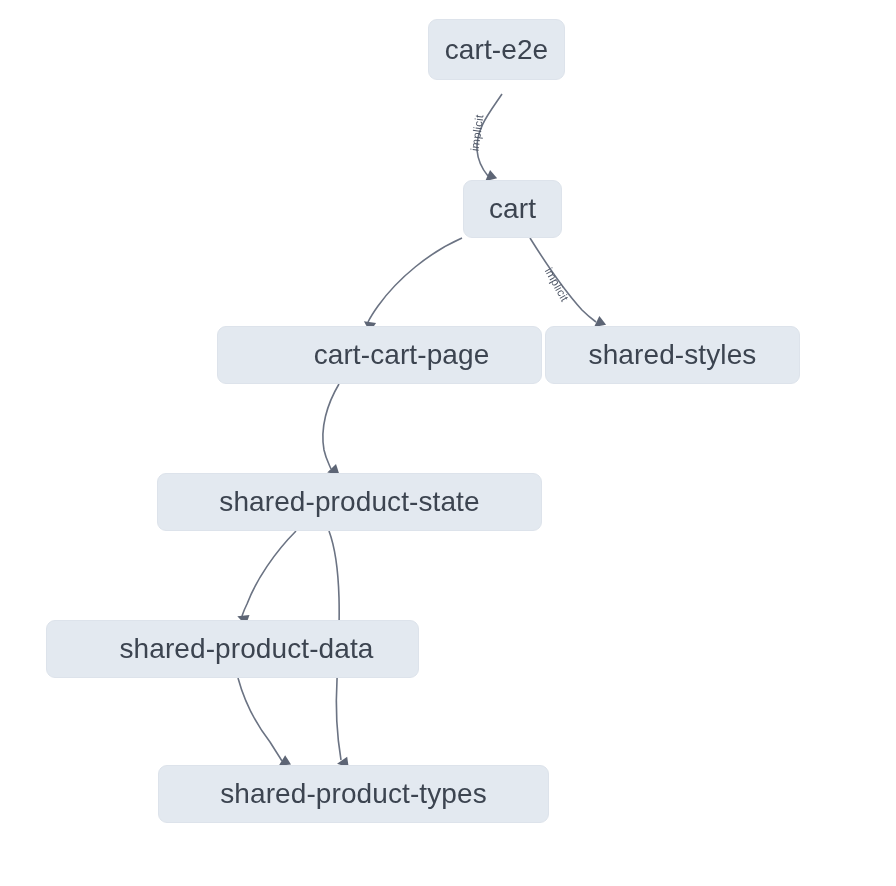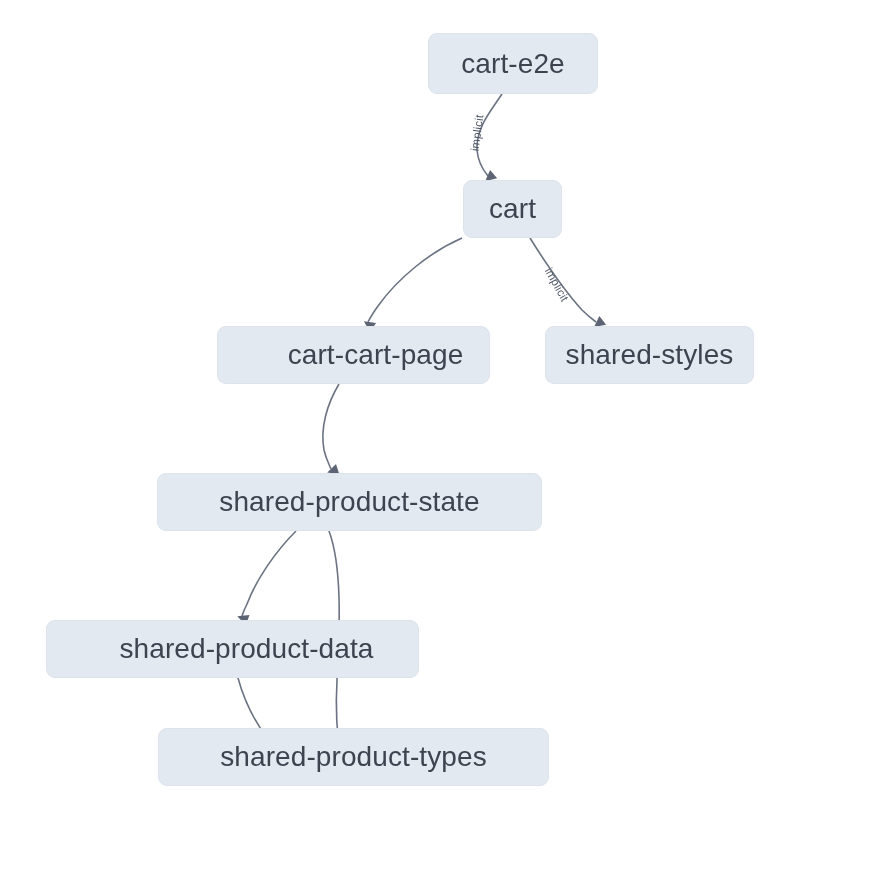--- a/index.html
+++ b/index.html
@@ -76,22 +76,22 @@
       <polygon points="-5.5,-6 5.5,-6 0,5" class="edge-arrow" transform="translate(598,324) rotate(52)"></polygon>
       <polygon points="-5.5,-6 5.5,-6 0,5" class="edge-arrow" transform="translate(332,471) rotate(72)"></polygon>
       <polygon points="-5.5,-6 5.5,-6 0,5" class="edge-arrow" transform="translate(242,618) rotate(110)"></polygon>
       <polygon points="-5.5,-6 5.5,-6 0,5" class="edge-arrow" transform="translate(342,763) rotate(82)"></polygon>
       <polygon points="-5.5,-6 5.5,-6 0,5" class="edge-arrow" transform="translate(283,763) rotate(58)"></polygon>
       <text class="edge-label" text-anchor="middle" dominant-baseline="middle" transform="translate(478,133) rotate(-82)">implicit</text>
       <text class="edge-label" text-anchor="middle" dominant-baseline="middle" transform="translate(556,285) rotate(61)">implicit</text>
     </svg>
 
   <div id="node-layer">
-      <div class="graph-node" style="left: 428px; top: 33px; width: 170px; height: 61px;">cart-e2e</div>
+      <div class="graph-node" style="left: 428px; top: 19px; width: 137px; height: 61px;">cart-e2e</div>
       <div class="graph-node" style="left: 463px; top: 180px; width: 99px; height: 58px;">cart</div>
-      <div class="graph-node" style="left: 217px; top: 326px; width: 273px; height: 58px; padding-left: 44px;">cart-cart-page</div>
-      <div class="graph-node" style="left: 545px; top: 326px; width: 209px; height: 58px;">shared-styles</div>
+      <div class="graph-node" style="left: 217px; top: 326px; width: 325px; height: 58px; padding-left: 44px;">cart-cart-page</div>
+      <div class="graph-node" style="left: 545px; top: 326px; width: 255px; height: 58px;">shared-styles</div>
       <div class="graph-node" style="left: 157px; top: 473px; width: 385px; height: 58px;">shared-product-state</div>
       <div class="graph-node" style="left: 46px; top: 620px; width: 373px; height: 58px; padding-left: 28px;">shared-product-data</div>
-      <div class="graph-node" style="left: 158px; top: 728px; width: 391px; height: 58px;">shared-product-types</div>
+      <div class="graph-node" style="left: 158px; top: 765px; width: 391px; height: 58px;">shared-product-types</div>
     </div>
 
 </div>
 
 </body></html>

